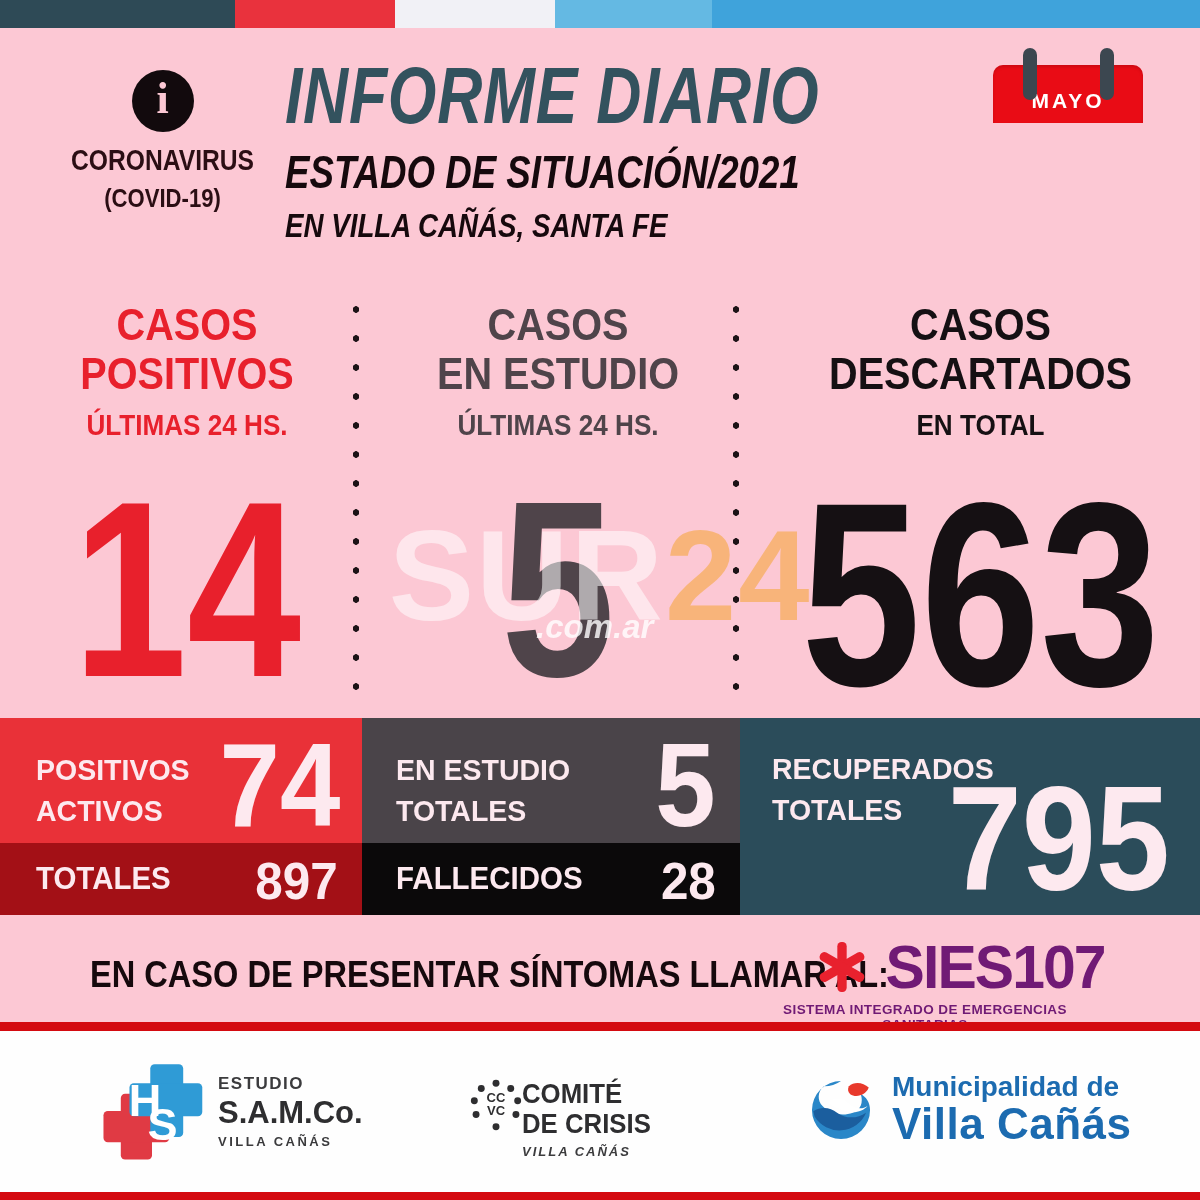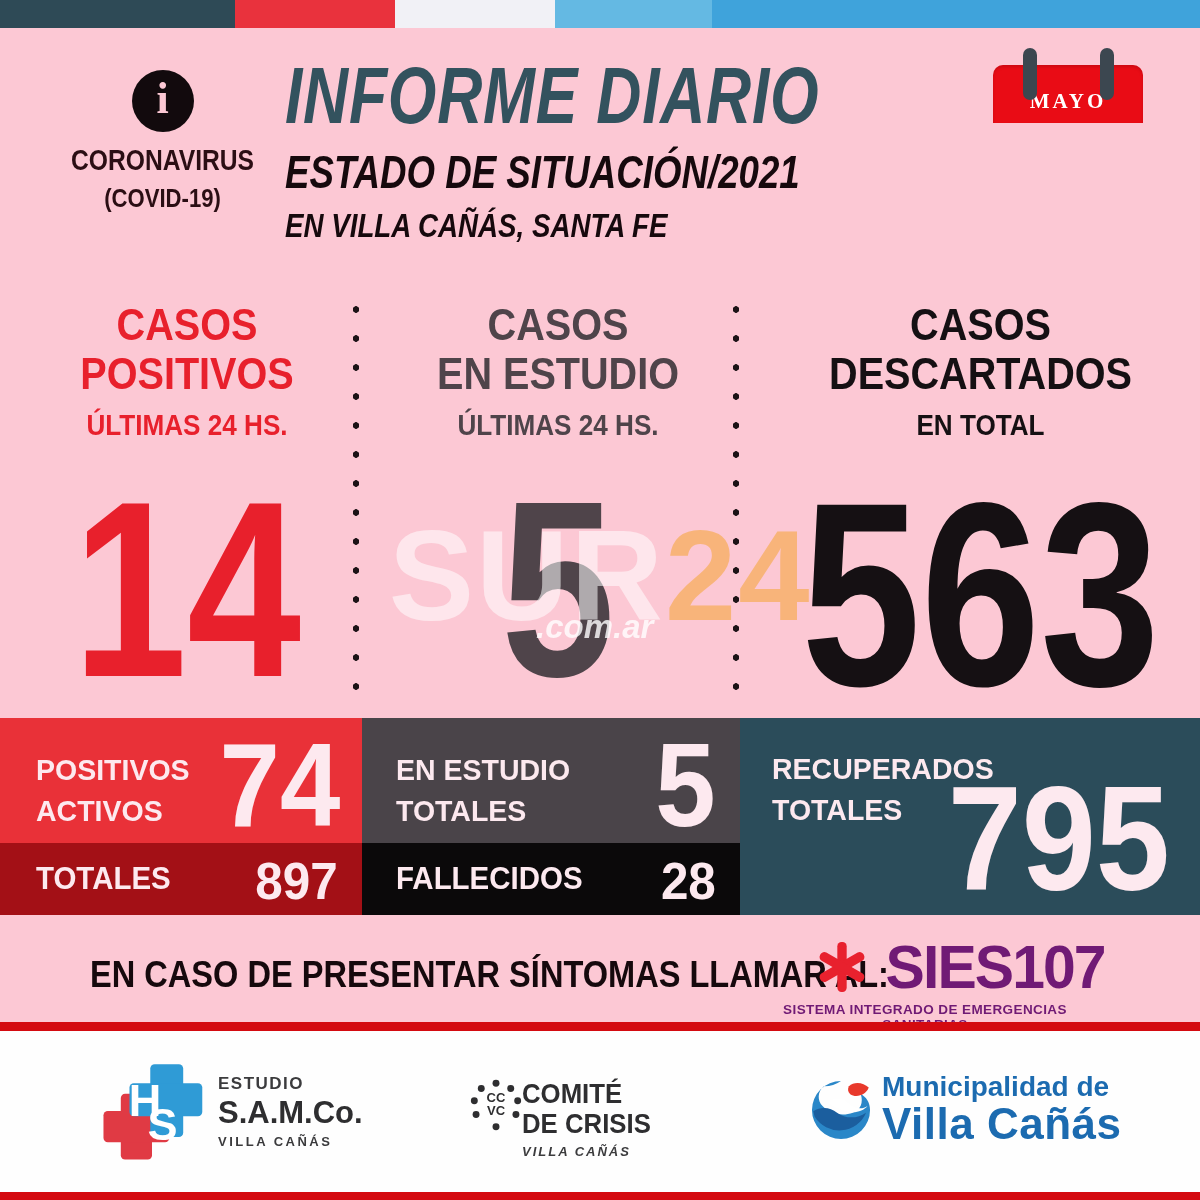--- a/index.html
+++ b/index.html
@@ -24,21 +24,21 @@
 
   .titles{position:absolute;left:285px;top:56px;width:520px;font-style:italic;}
   .title-main{margin:0;color:#33525e;font-size:80px;font-weight:bold;line-height:1;
     transform:scaleX(.78);transform-origin:0 50%;white-space:nowrap;letter-spacing:1px;}
   .title-sub{margin:12px 0 0;color:#16090d;font-size:47px;font-weight:bold;line-height:1;
     transform:scaleX(.78);transform-origin:0 50%;white-space:nowrap;}
   .title-loc{margin:14px 0 0;color:#16090d;font-size:33px;font-weight:bold;line-height:1;
     transform:scaleX(.84);transform-origin:0 50%;white-space:nowrap;}
 
   
-  .calendar{position:absolute;left:993px;top:45px;width:150px;height:178px;font-family:Liberation Serif, serif;}
+  .calendar{position:absolute;left:993px;top:45px;width:150px;height:178px;}
   .cal-ring{position:absolute;top:3px;width:14px;height:52px;background:#3c4750;border-radius:7px;z-index:3;}
   .ring1{left:30px;} .ring2{left:107px;}
   .cal-top{position:absolute;top:20px;left:0;width:150px;height:58px;background:#e90c15;
     border-radius:10px 10px 0 0;color:#fff;font-weight:bold;font-size:21px;letter-spacing:3px;
     text-align:center;line-height:72px;box-shadow:0 2px 3px rgba(120,0,10,.25) inset;}
   .cal-body{position:absolute;top:78px;left:0;width:150px;height:96px;background:#fbfbfd;
     border-radius:0 0 14px 14px;color:#3a3a3c;font-weight:bold;font-size:66px;text-align:center;
     line-height:92px;box-shadow:0 12px 20px rgba(140,30,60,.25);}
 
   
@@ -100,21 +100,21 @@
   .hosp-text{color:#3b3b3d;}
   .hosp-l1{font-size:17px;font-weight:bold;letter-spacing:1.5px;}
   .hosp-l2{font-size:31px;font-weight:bold;letter-spacing:0;margin-top:1px;color:#2e2e30;}
   .hosp-l3{font-size:13px;font-weight:bold;letter-spacing:2.5px;margin-top:3px;}
 
   .comite{position:absolute;left:470px;top:48px;display:flex;align-items:flex-start;gap:0;}
   .comite-text{color:#2e2e30;}
   .comite-l1,.comite-l2{font-size:28px;font-weight:bold;line-height:1.08;transform:scaleX(.92);transform-origin:0 50%;}
   .comite-l3{font-size:13px;font-weight:bold;font-style:italic;letter-spacing:2px;margin-top:5px;color:#3b3b3d;}
 
-  .muni{position:absolute;left:808px;top:42px;display:flex;align-items:center;gap:8px;color:#1c6bb0;}
+  .muni{position:absolute;left:808px;top:42px;display:flex;align-items:center;gap:18px;color:#1c6bb0;}
   .muni-l1{font-size:28px;font-weight:bold;line-height:1;}
   .muni-l2{font-size:44px;font-weight:bold;line-height:1.05;letter-spacing:.5px;}
 </style>
 </head>
 <body>
 
 <div class="canvas">
 
   <div class="topstrip">
     <div class="seg seg1"></div>

